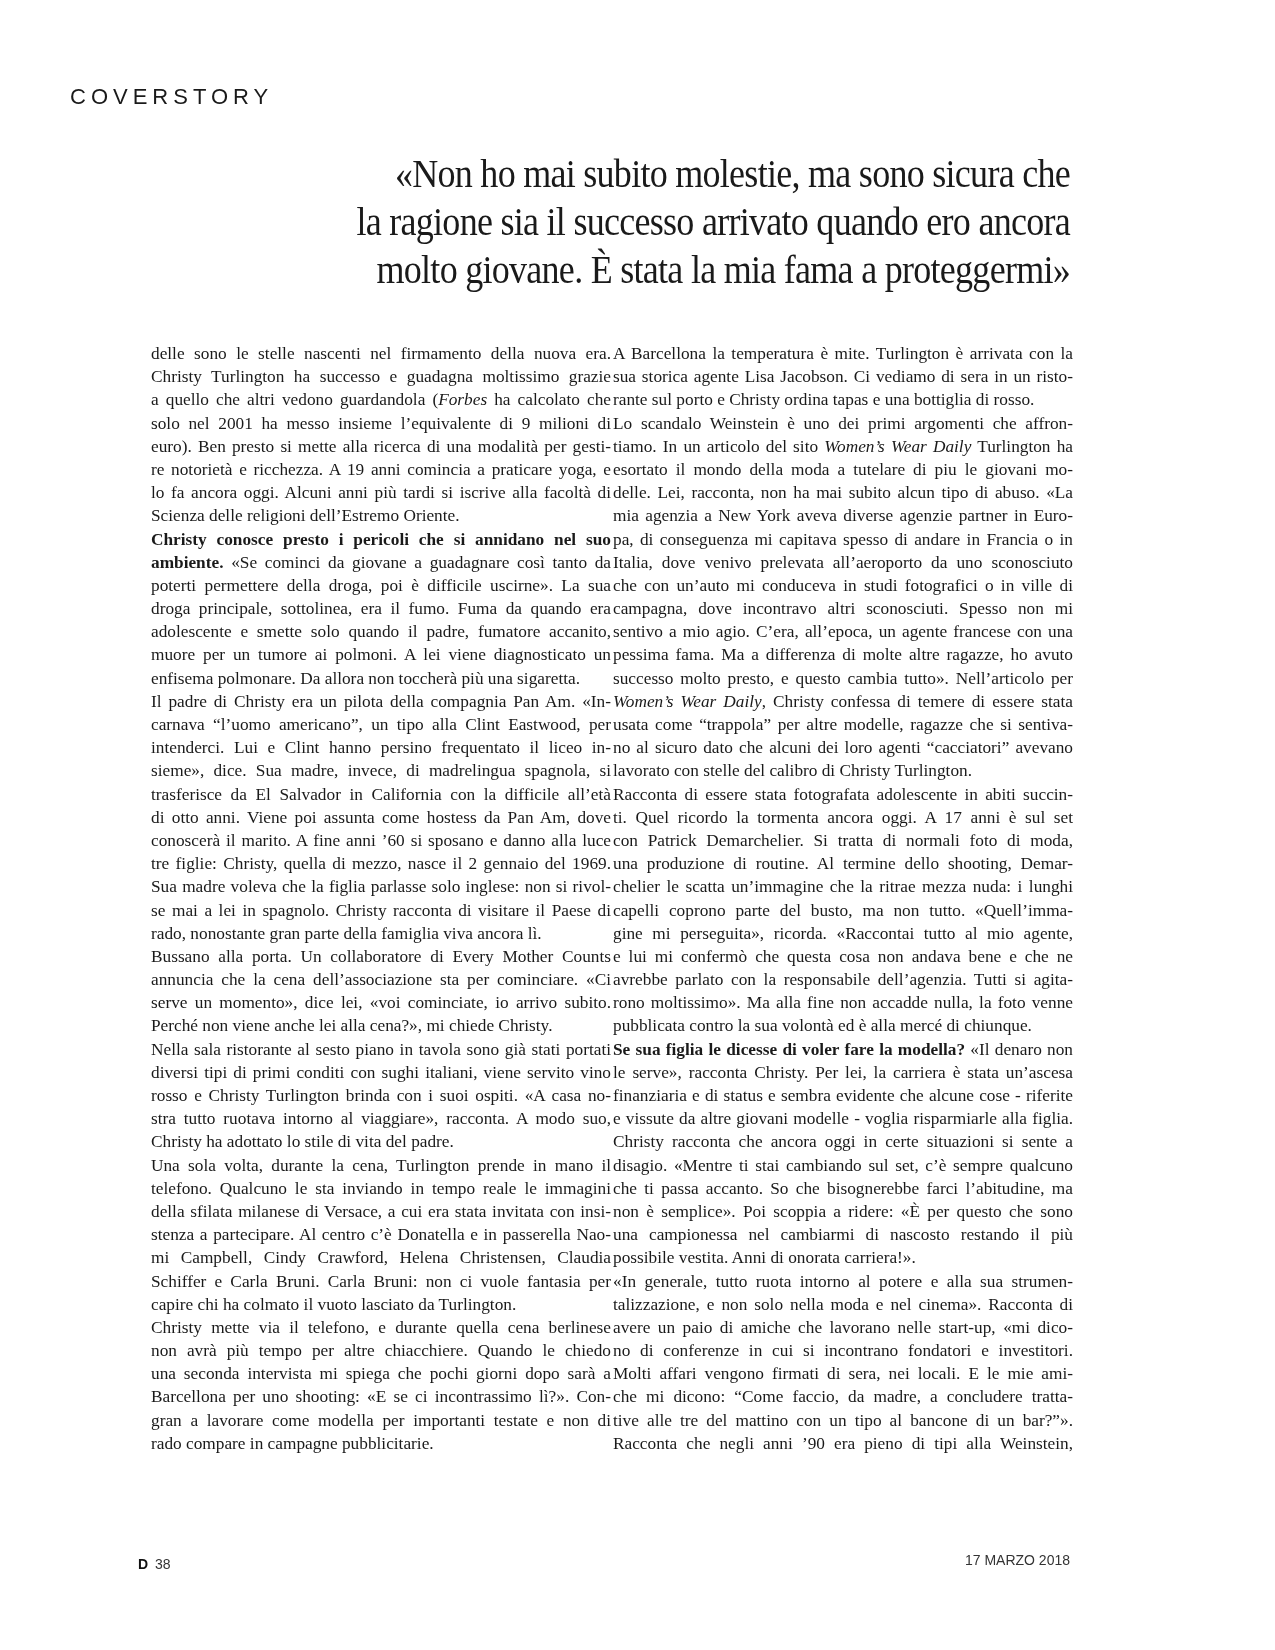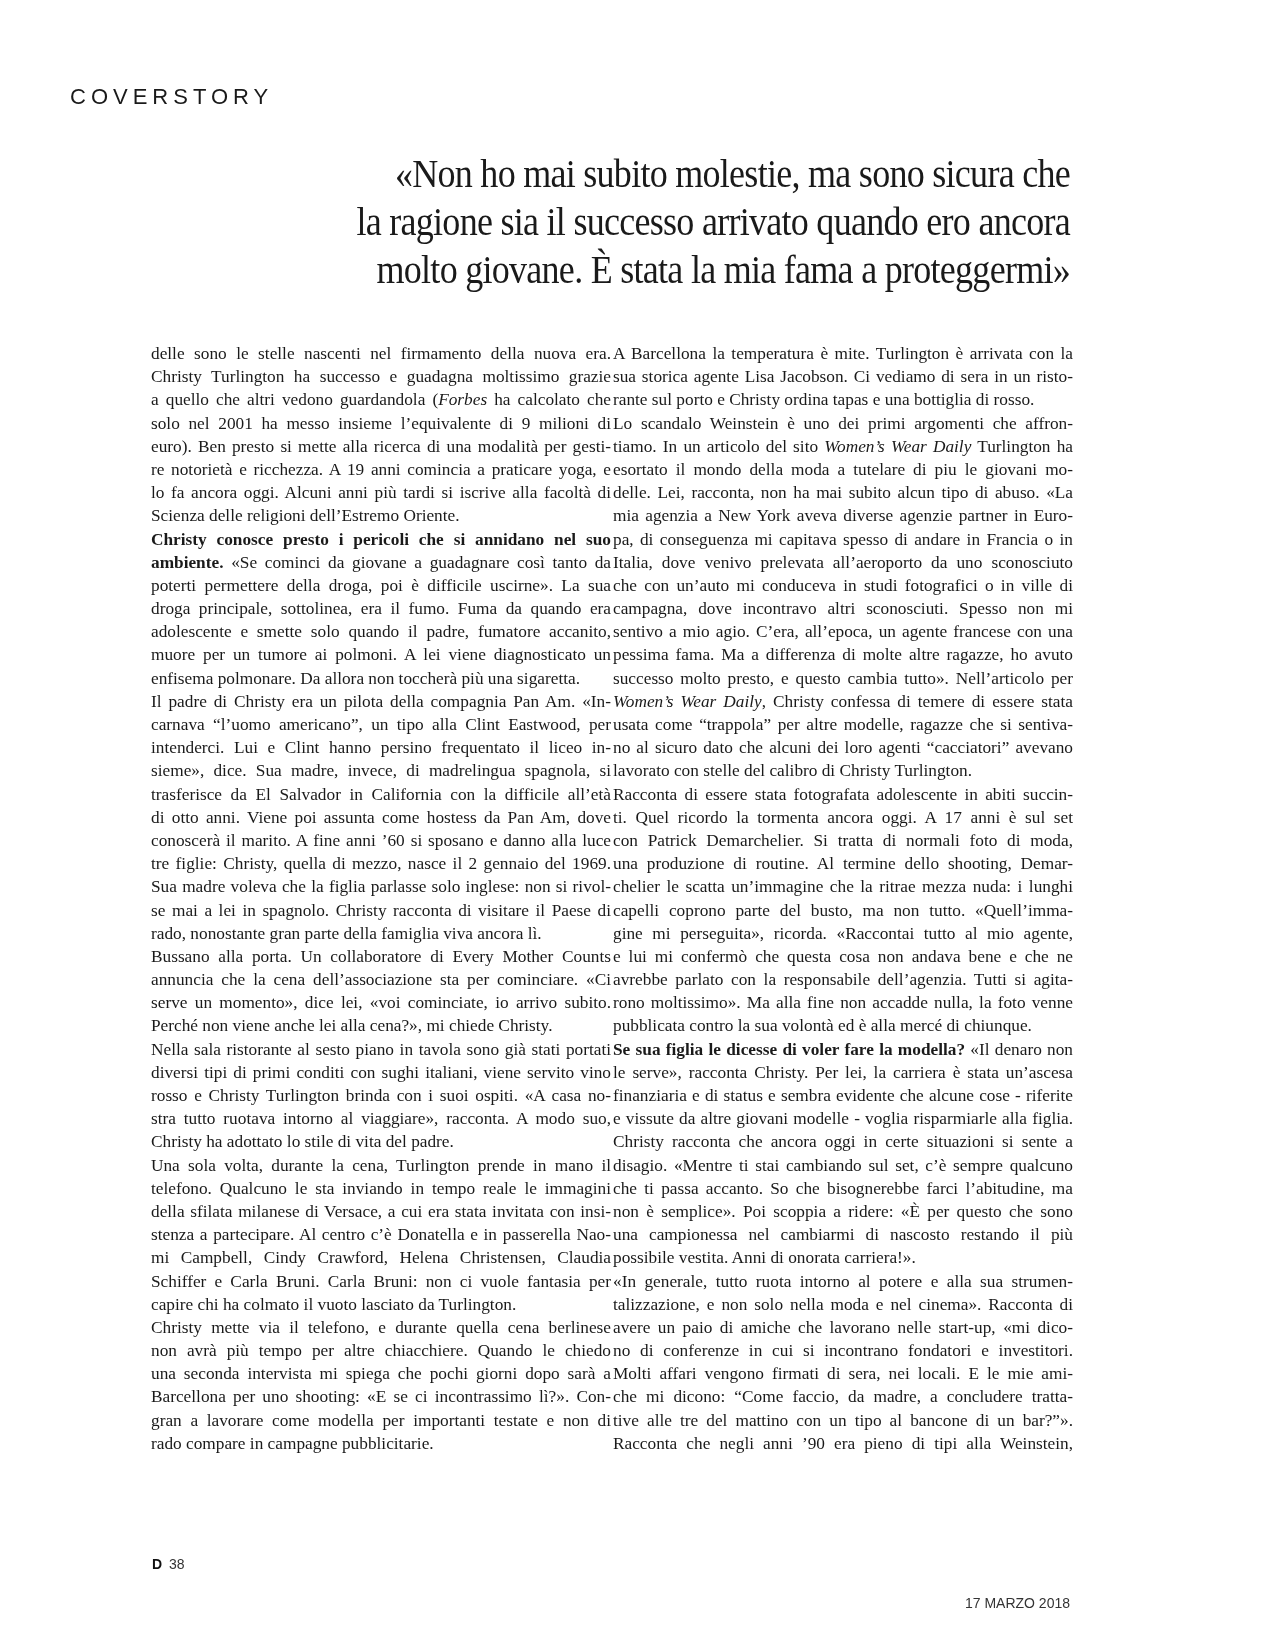--- a/index.html
+++ b/index.html
@@ -22,25 +22,25 @@
       color: #1a1a1a;
     }
     .col-left { left: 151px; font-family: Liberation Serif, serif; }
     .col-right { left: 613px; }
     .line { display: block; white-space: nowrap; text-align: justify; text-align-last: justify; height: 23.2px; overflow: visible; }
     .line.last { text-align-last: left; }
     .line b { font-weight: bold; }
     .line i { font-style: italic; }
     .footer-left {
       position: absolute; left: 138px; top: 1556px;
-      font-family: "Liberation Sans", sans-serif; font-size: 14px; color: #333; margin-left: 14px;
+      font-family: "Liberation Sans", sans-serif; font-size: 14px; color: #333;
     }
     .footer-left .brand { font-weight: bold; color: #111; margin-right: 3px; }
     .footer-right {
-      position: absolute; right: 205px; top: 1595px;
+      position: absolute; right: 205px; top: 1552px;
       font-family: "Liberation Sans", sans-serif; font-size: 14px; color: #333;
     }
   </style>
 </head>
 <body>
 
 <div class="section-label">COVERSTORY</div>
 
 <div class="pull-quote">
   <span>«Non ho mai subito molestie, ma sono sicura che</span>

